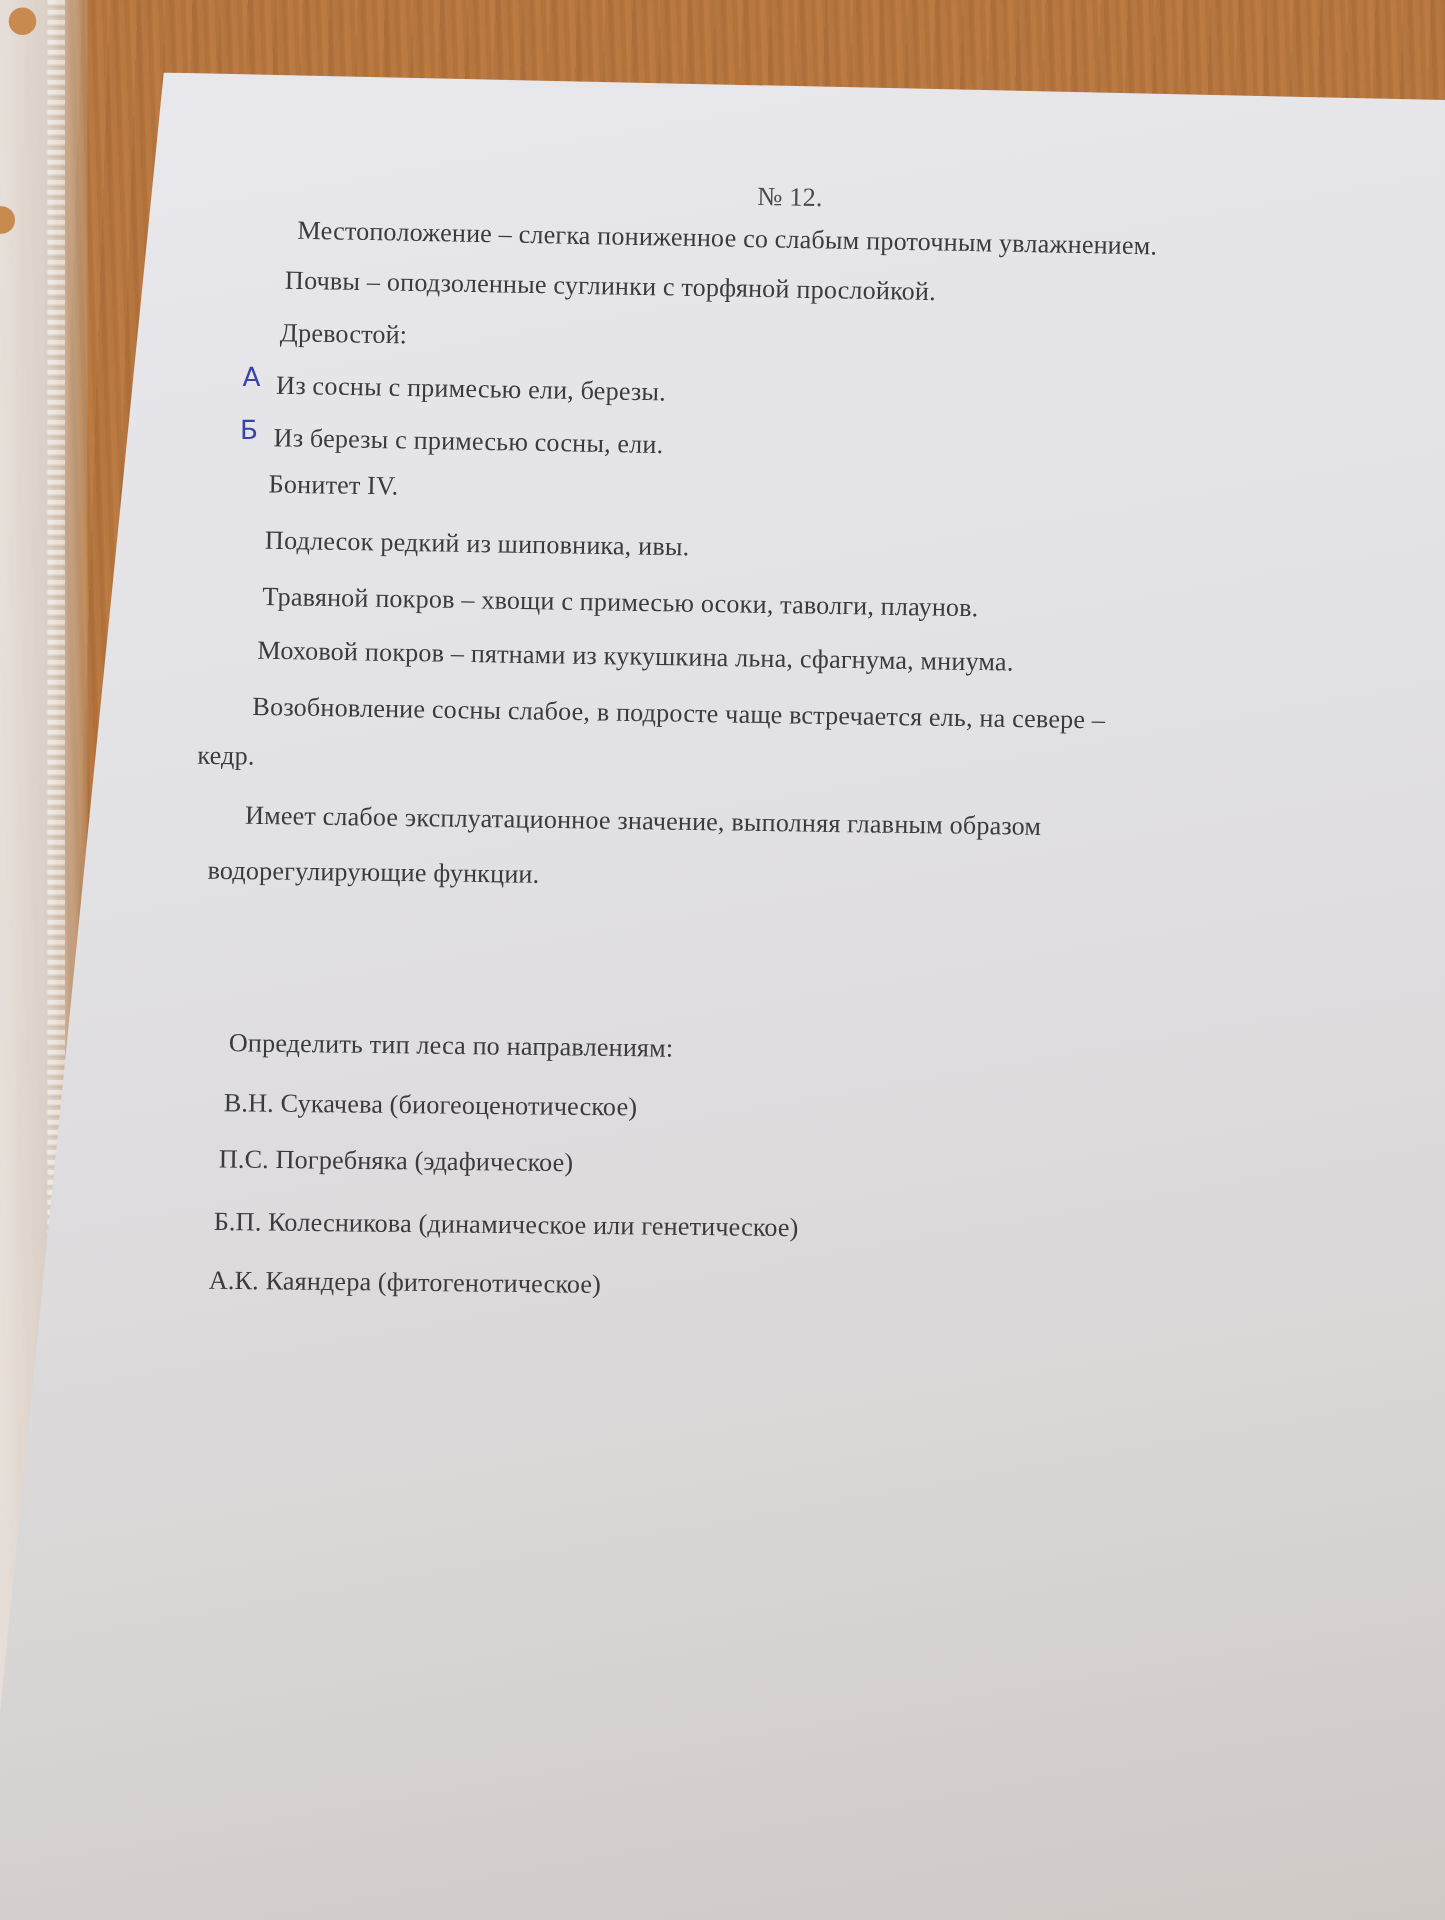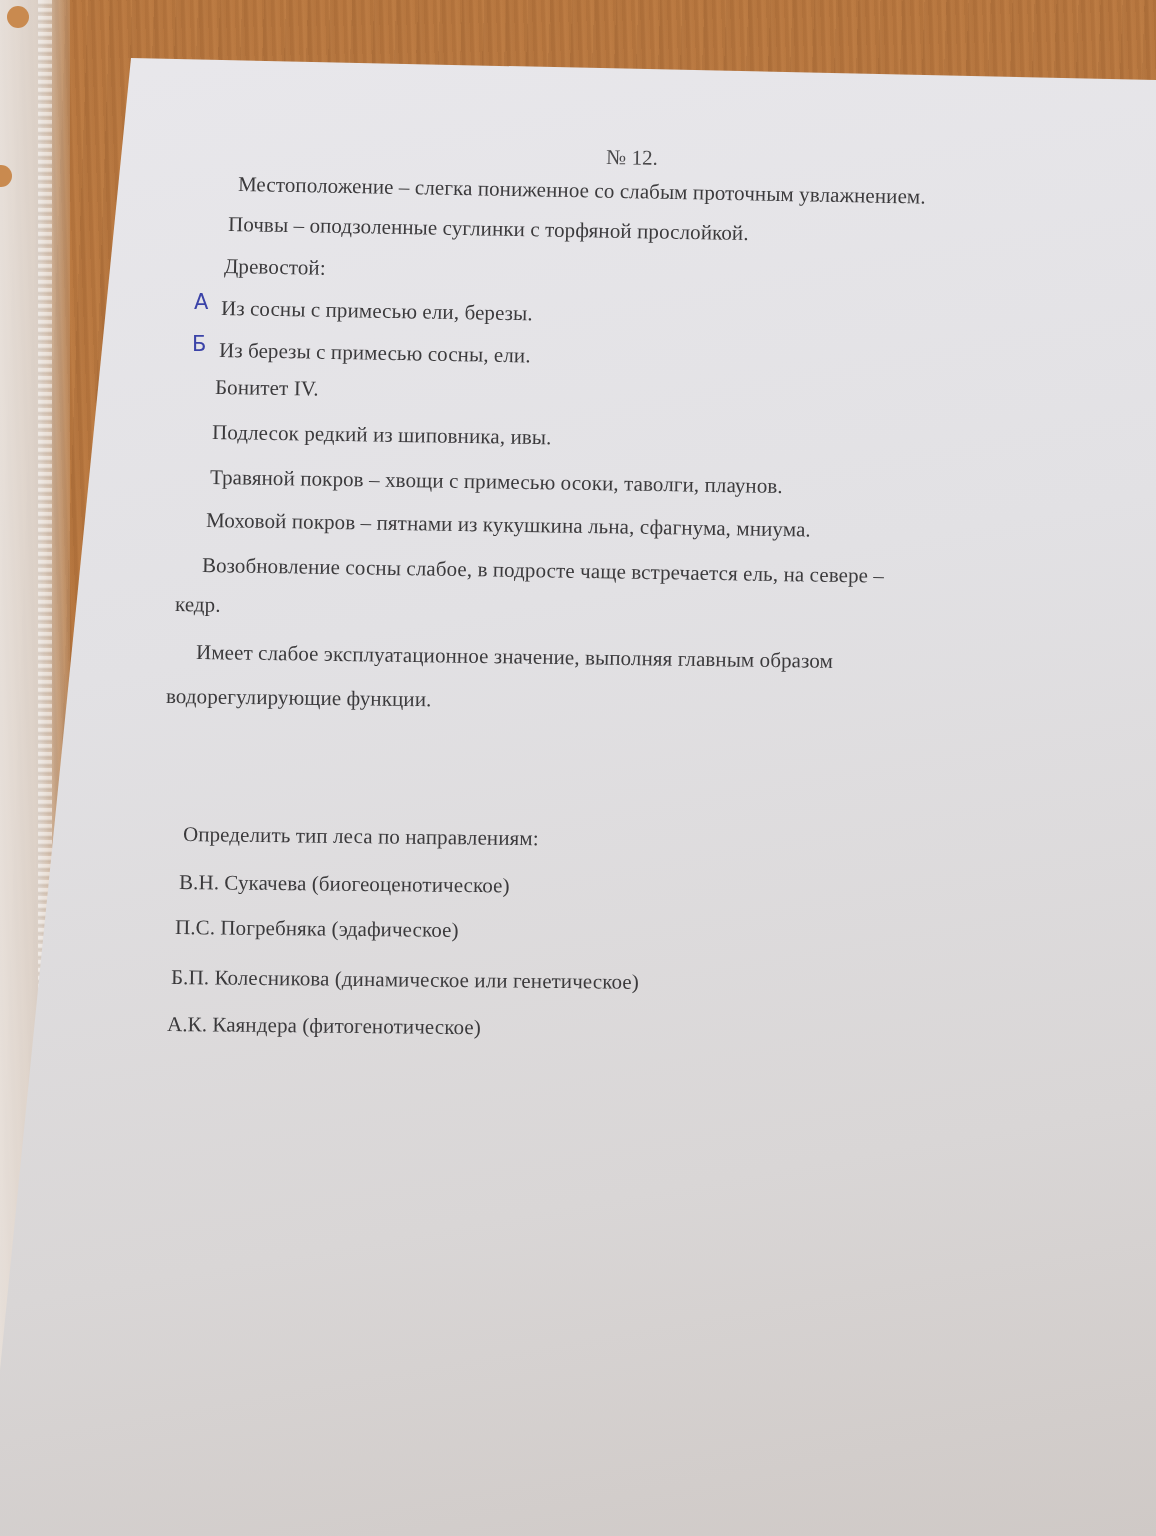--- a/index.html
+++ b/index.html
@@ -96,21 +96,21 @@
 
   <div class="text" style="left:215px; top:375px; transform:rotate(0.9deg);">Бонитет IV.</div>
 
   <div class="text" style="left:212px; top:420px; transform:rotate(0.9deg);">Подлесок редкий из шиповника, ивы.</div>
 
   <div class="text" style="left:210px; top:465px; transform:rotate(0.9deg);">Травяной покров – хвощи с примесью осоки, таволги, плаунов.</div>
 
   <div class="text" style="left:206px; top:508px; transform:rotate(0.9deg);">Моховой покров – пятнами из кукушкина льна, сфагнума, мниума.</div>
 
   <div class="text" style="left:202px; top:553px; transform:rotate(0.9deg);">Возобновление сосны слабое, в подросте чаще встречается ель, на севере –</div>
-  <div class="text" style="left:175px; top:592px; transform:rotate(0.9deg);">кедр.</div>
+  <div class="text" style="left:158px; top:592px; transform:rotate(0.9deg);">кедр.</div>
 
   <div class="text" style="left:196px; top:640px; transform:rotate(0.8deg);">Имеет слабое эксплуатационное значение, выполняя главным образом</div>
   <div class="text" style="left:166px; top:684px; transform:rotate(0.7deg);">водорегулирующие функции.</div>
 
   <div class="text" style="left:183px; top:822px; transform:rotate(0.7deg);">Определить тип леса по направлениям:</div>
 
   <div class="text" style="left:179px; top:870px; transform:rotate(0.6deg);">В.Н. Сукачева (биогеоценотическое)</div>
   <div class="text" style="left:175px; top:915px; transform:rotate(0.6deg);">П.С. Погребняка (эдафическое)</div>
   <div class="text" style="left:171px; top:965px; transform:rotate(0.6deg);">Б.П. Колесникова (динамическое или генетическое)</div>
   <div class="text" style="left:167px; top:1012px; transform:rotate(0.6deg);">А.К. Каяндера (фитогенотическое)</div>

